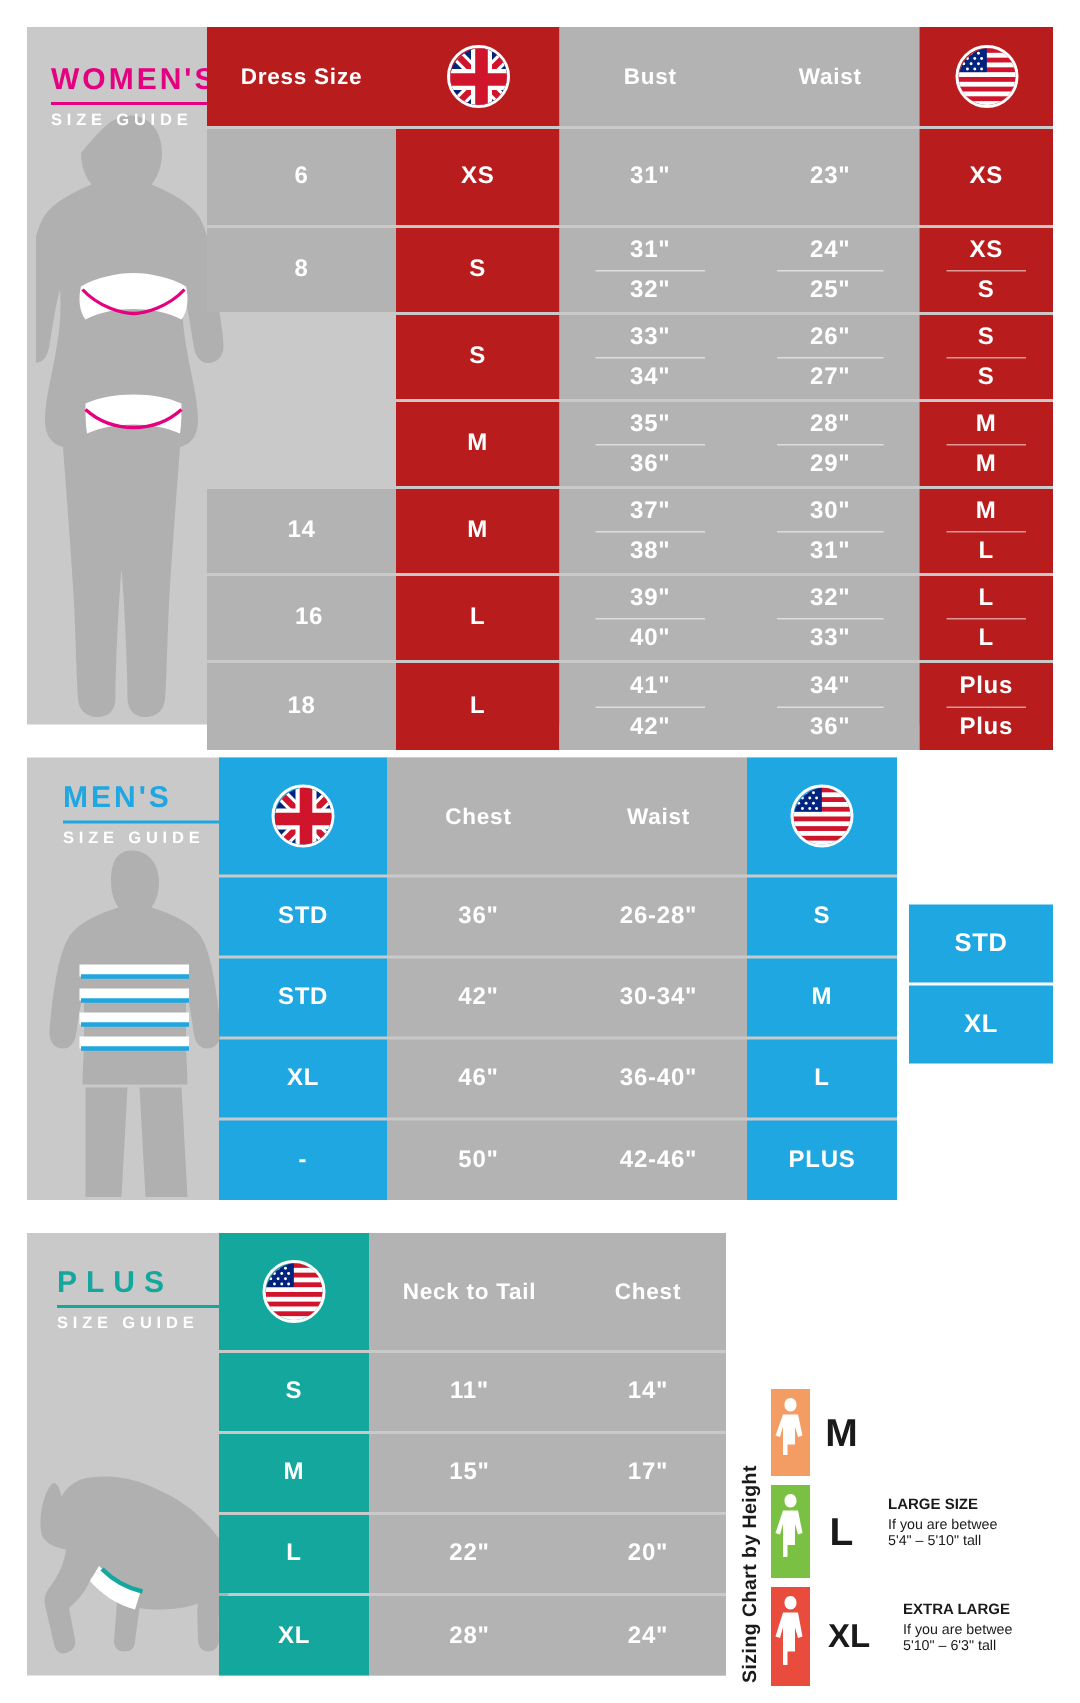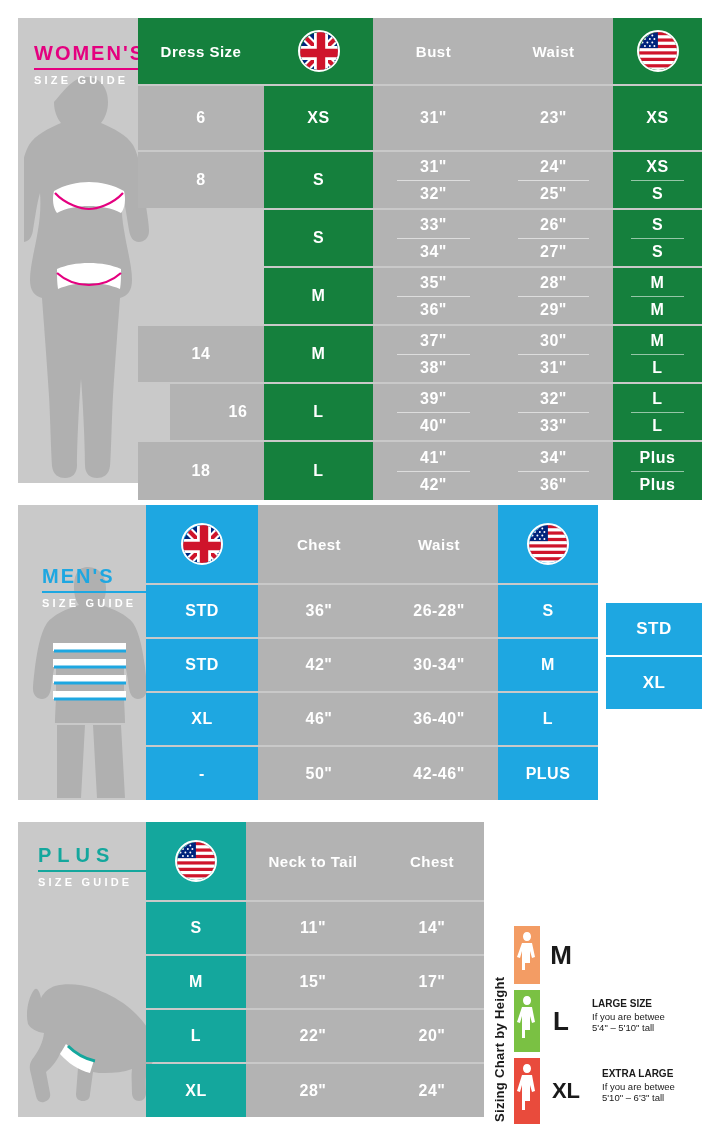--- a/index.html
+++ b/index.html
@@ -16,21 +16,21 @@
   .grid { position: absolute; }
   .cell {
     position: absolute;
     display: flex; align-items: center; justify-content: center;
     text-align: center;
     font-weight: bold;
     letter-spacing: .5px;
     color: #ffffff;
   }
   .cell.grey { background: #b3b3b3; }
-  .cell.pink { background: #15803d; }
+  .cell.pink { background: #b91c1c; }
   .cell.blue { background: #1ea7e1; }
   .cell.teal { background: #14a79d; }
 
   .hdr { font-size: 15px; }
   .val { font-size: 16px; }
 
   
   .split { flex-direction: column; justify-content: center; }
   .split span { line-height: 1.45; display: block; }
   .split .sep { width: 60%; height: 1px; background: rgba(255,255,255,.55); margin: 1px 0; }
@@ -228,21 +228,21 @@
         <span>30"</span>
           <i class="sep"></i>
           <span>31"</span>
       </div>
       <div class="cell pink val split" style="left:595px; top:308px; width:89px; height:56px;">
         <span>M</span>
           <i class="sep"></i>
           <span>L</span>
       </div>
 
-      <div class="cell grey val" style="left:120px; top:366px; width:136px; height:56px;margin-left:32px;">16</div>
+      <div class="cell grey val" style="left:120px; top:366px; width:136px; height:56px;">16</div>
       <div class="cell pink val" style="left:246px; top:366px; width:109px; height:56px;">L</div>
       <div class="cell grey val split" style="left:355px; top:366px; width:121px; height:56px;">
         <span>39"</span>
           <i class="sep"></i>
           <span>40"</span>
       </div>
       <div class="cell grey val split" style="left:476px; top:366px; width:119px; height:56px;">
         <span>32"</span>
           <i class="sep"></i>
           <span>33"</span>
@@ -279,21 +279,21 @@
 
     <svg class="silo" style="left:12px; top:60px;" width="120" height="235" viewBox="0 0 120 235">
       <path fill="#b0b0b0" d="M58 2c11 0 18 9 18 21 0 7-2 13-5 17 13 4 26 10 32 18 7 10 10 30 12 44 1 9 2 17 2 22 0 6-4 10-9 10-5 0-8-4-9-11-1-9-3-20-5-28v33c0 10 1 22 1 30H25c0-8 1-20 1-30V95c-2 8-4 19-5 28-1 7-4 11-9 11-5 0-9-4-9-10 0-5 1-13 2-22 2-14 5-34 12-44 6-8 19-14 32-18-3-4-5-10-5-17C44 11 47 2 58 2z"></path>
       <path fill="#b0b0b0" d="M27 160h28l-4 73h-24zM63 160h28l4 73H67z"></path>
 
       <path fill="#ffffff" d="M23 78h73v8H23zM23 94h73v8H23zM23 110h73v8H23zM23 126h73v8H23z"></path>
       <path fill="none" stroke="#1ea7e1" stroke-width="3" d="M24 86h72M24 102h72M24 118h72M24 134h72"></path>
     </svg>
 
     <div class="sec-title" style="left:24px; top:16px; width:110px;">
-      <div class="t1" style="color:#1ea7e1;margin-top:44px;">MEN'S</div>
+      <div class="t1" style="color:#1ea7e1;">MEN'S</div>
       <div class="underline" style="background:#1ea7e1;"></div>
       <div class="t2">SIZE GUIDE</div>
     </div>
 
     <div class="grid" style="left:0; top:0; width:684px; height:295px;">
 
       <div class="cell blue" style="left:128px; top:0; width:112px; height:78px;">
         <span class="flag" style="width:42px;height:42px;display:inline-block;">
           <svg width="42" height="42" viewBox="0 0 60 60">
             <circle cx="30" cy="30" r="30" fill="#00247d"></circle>

